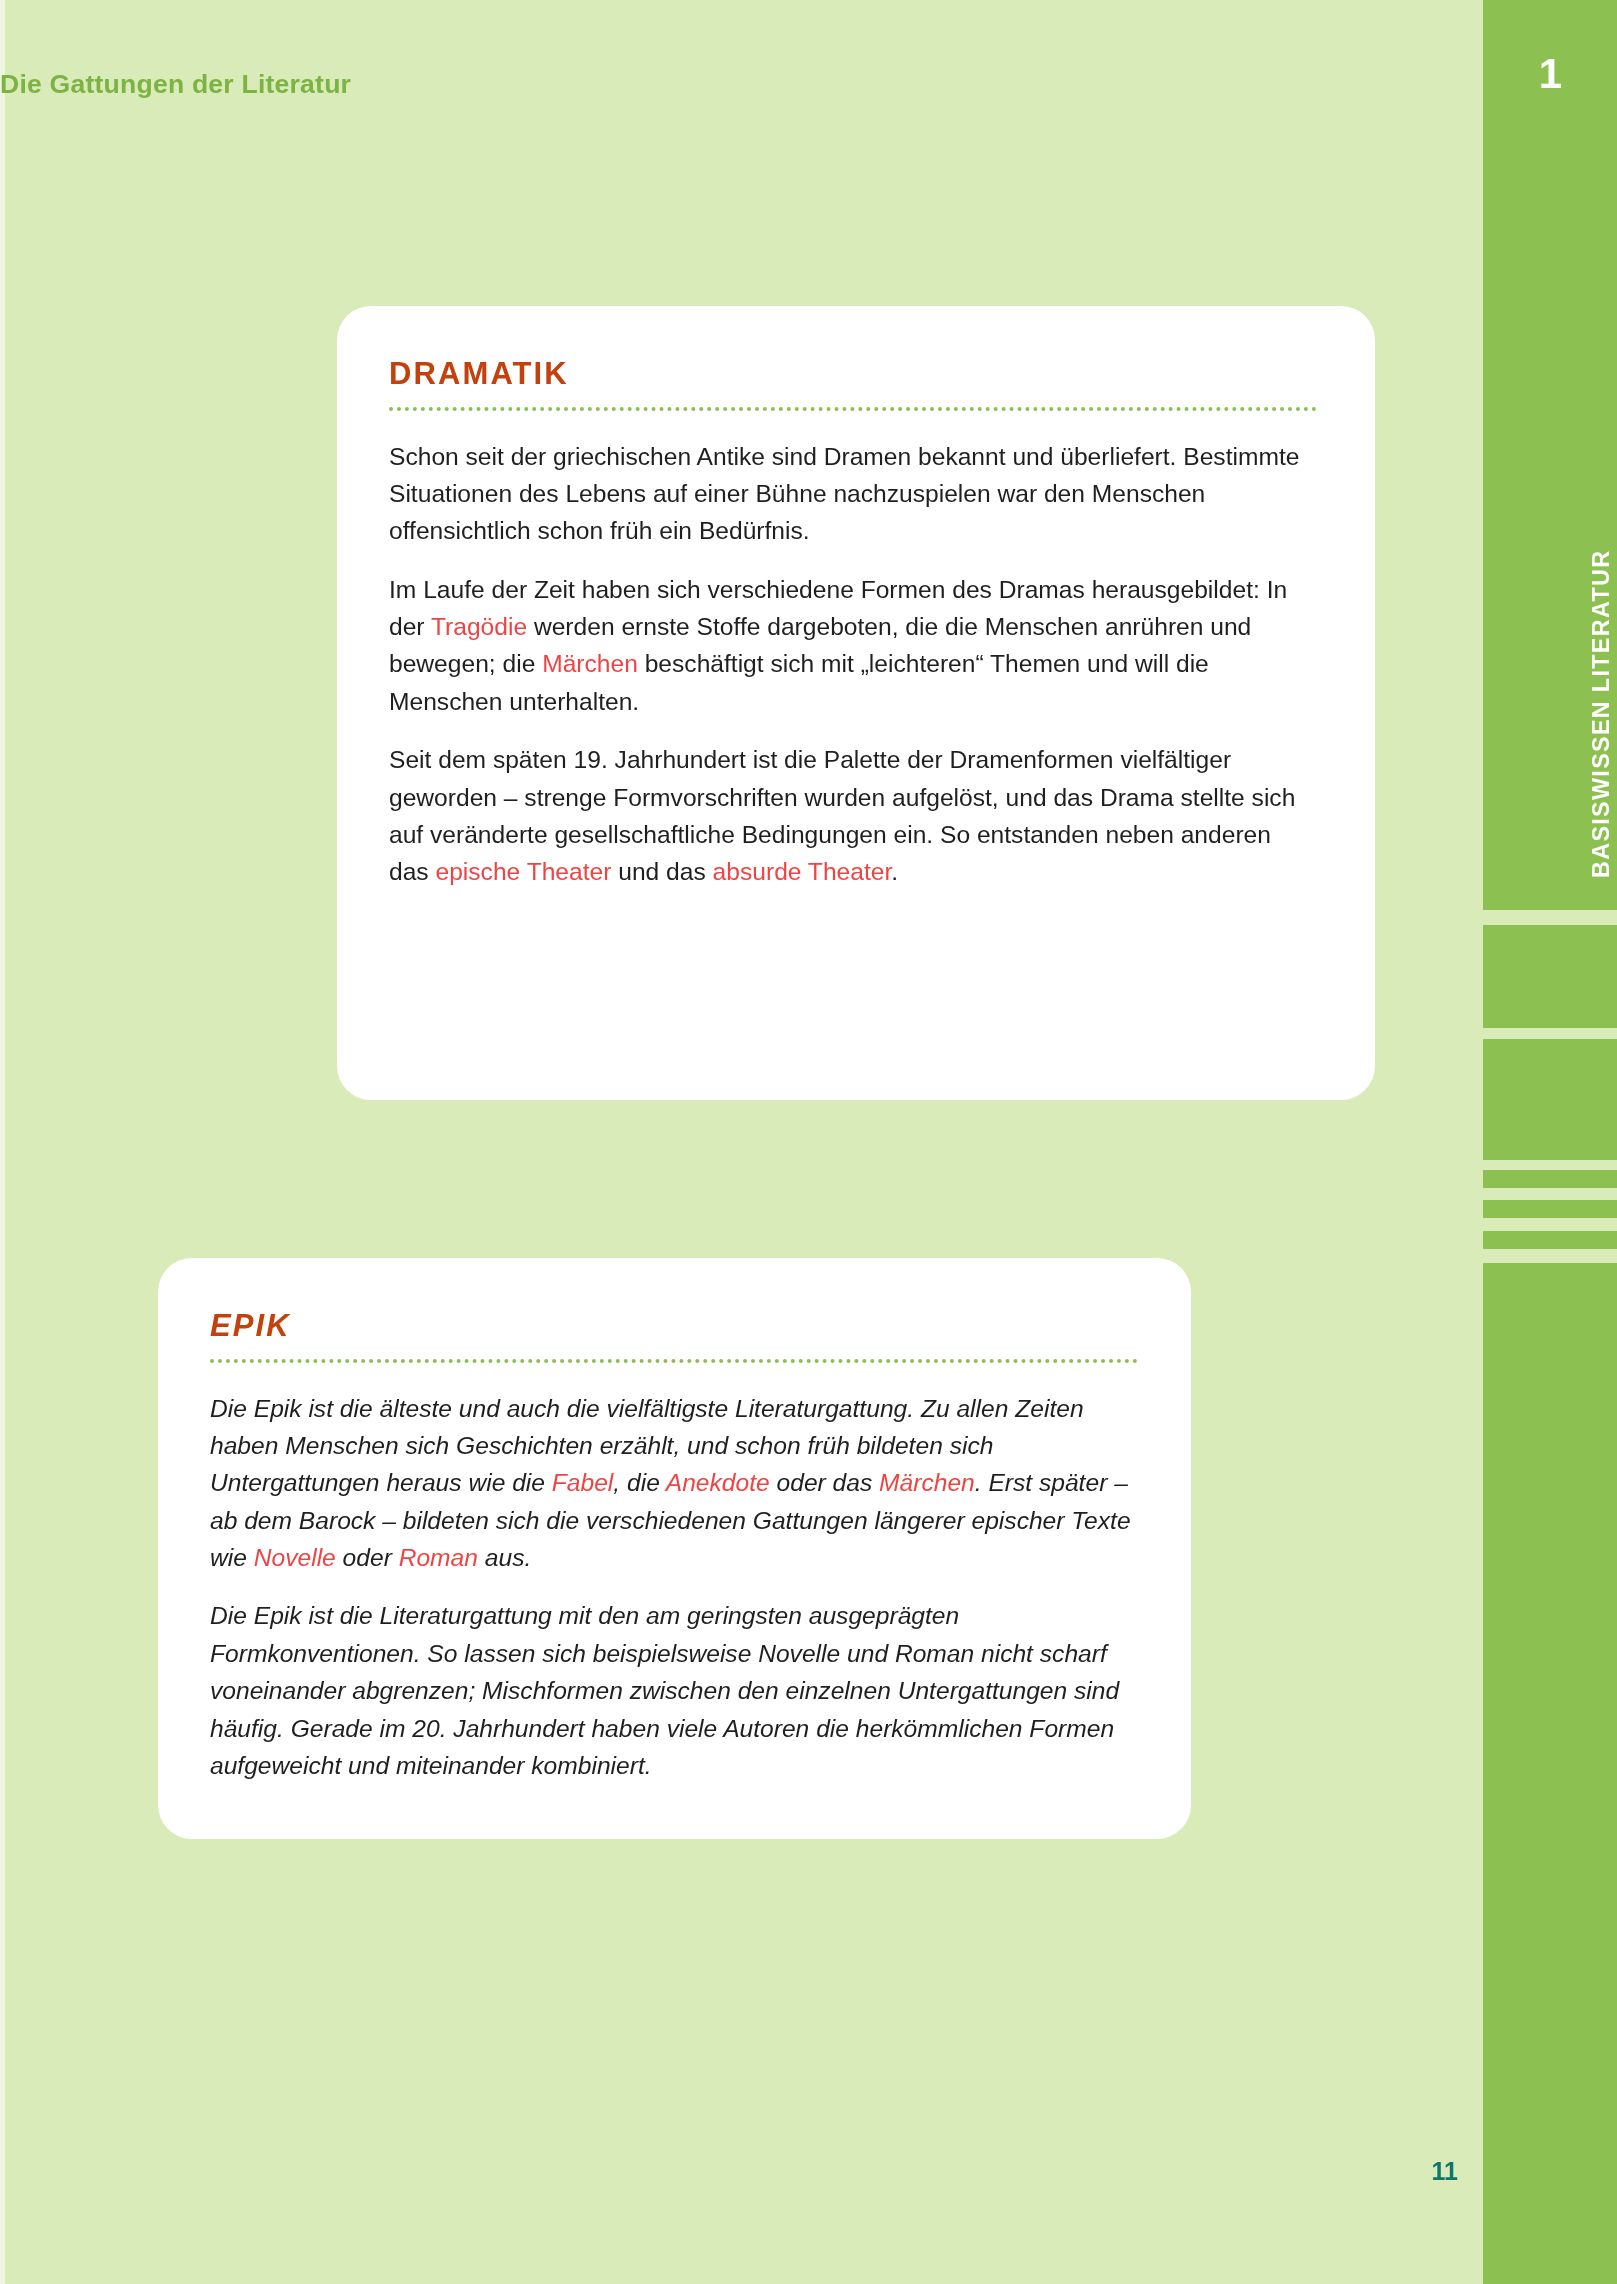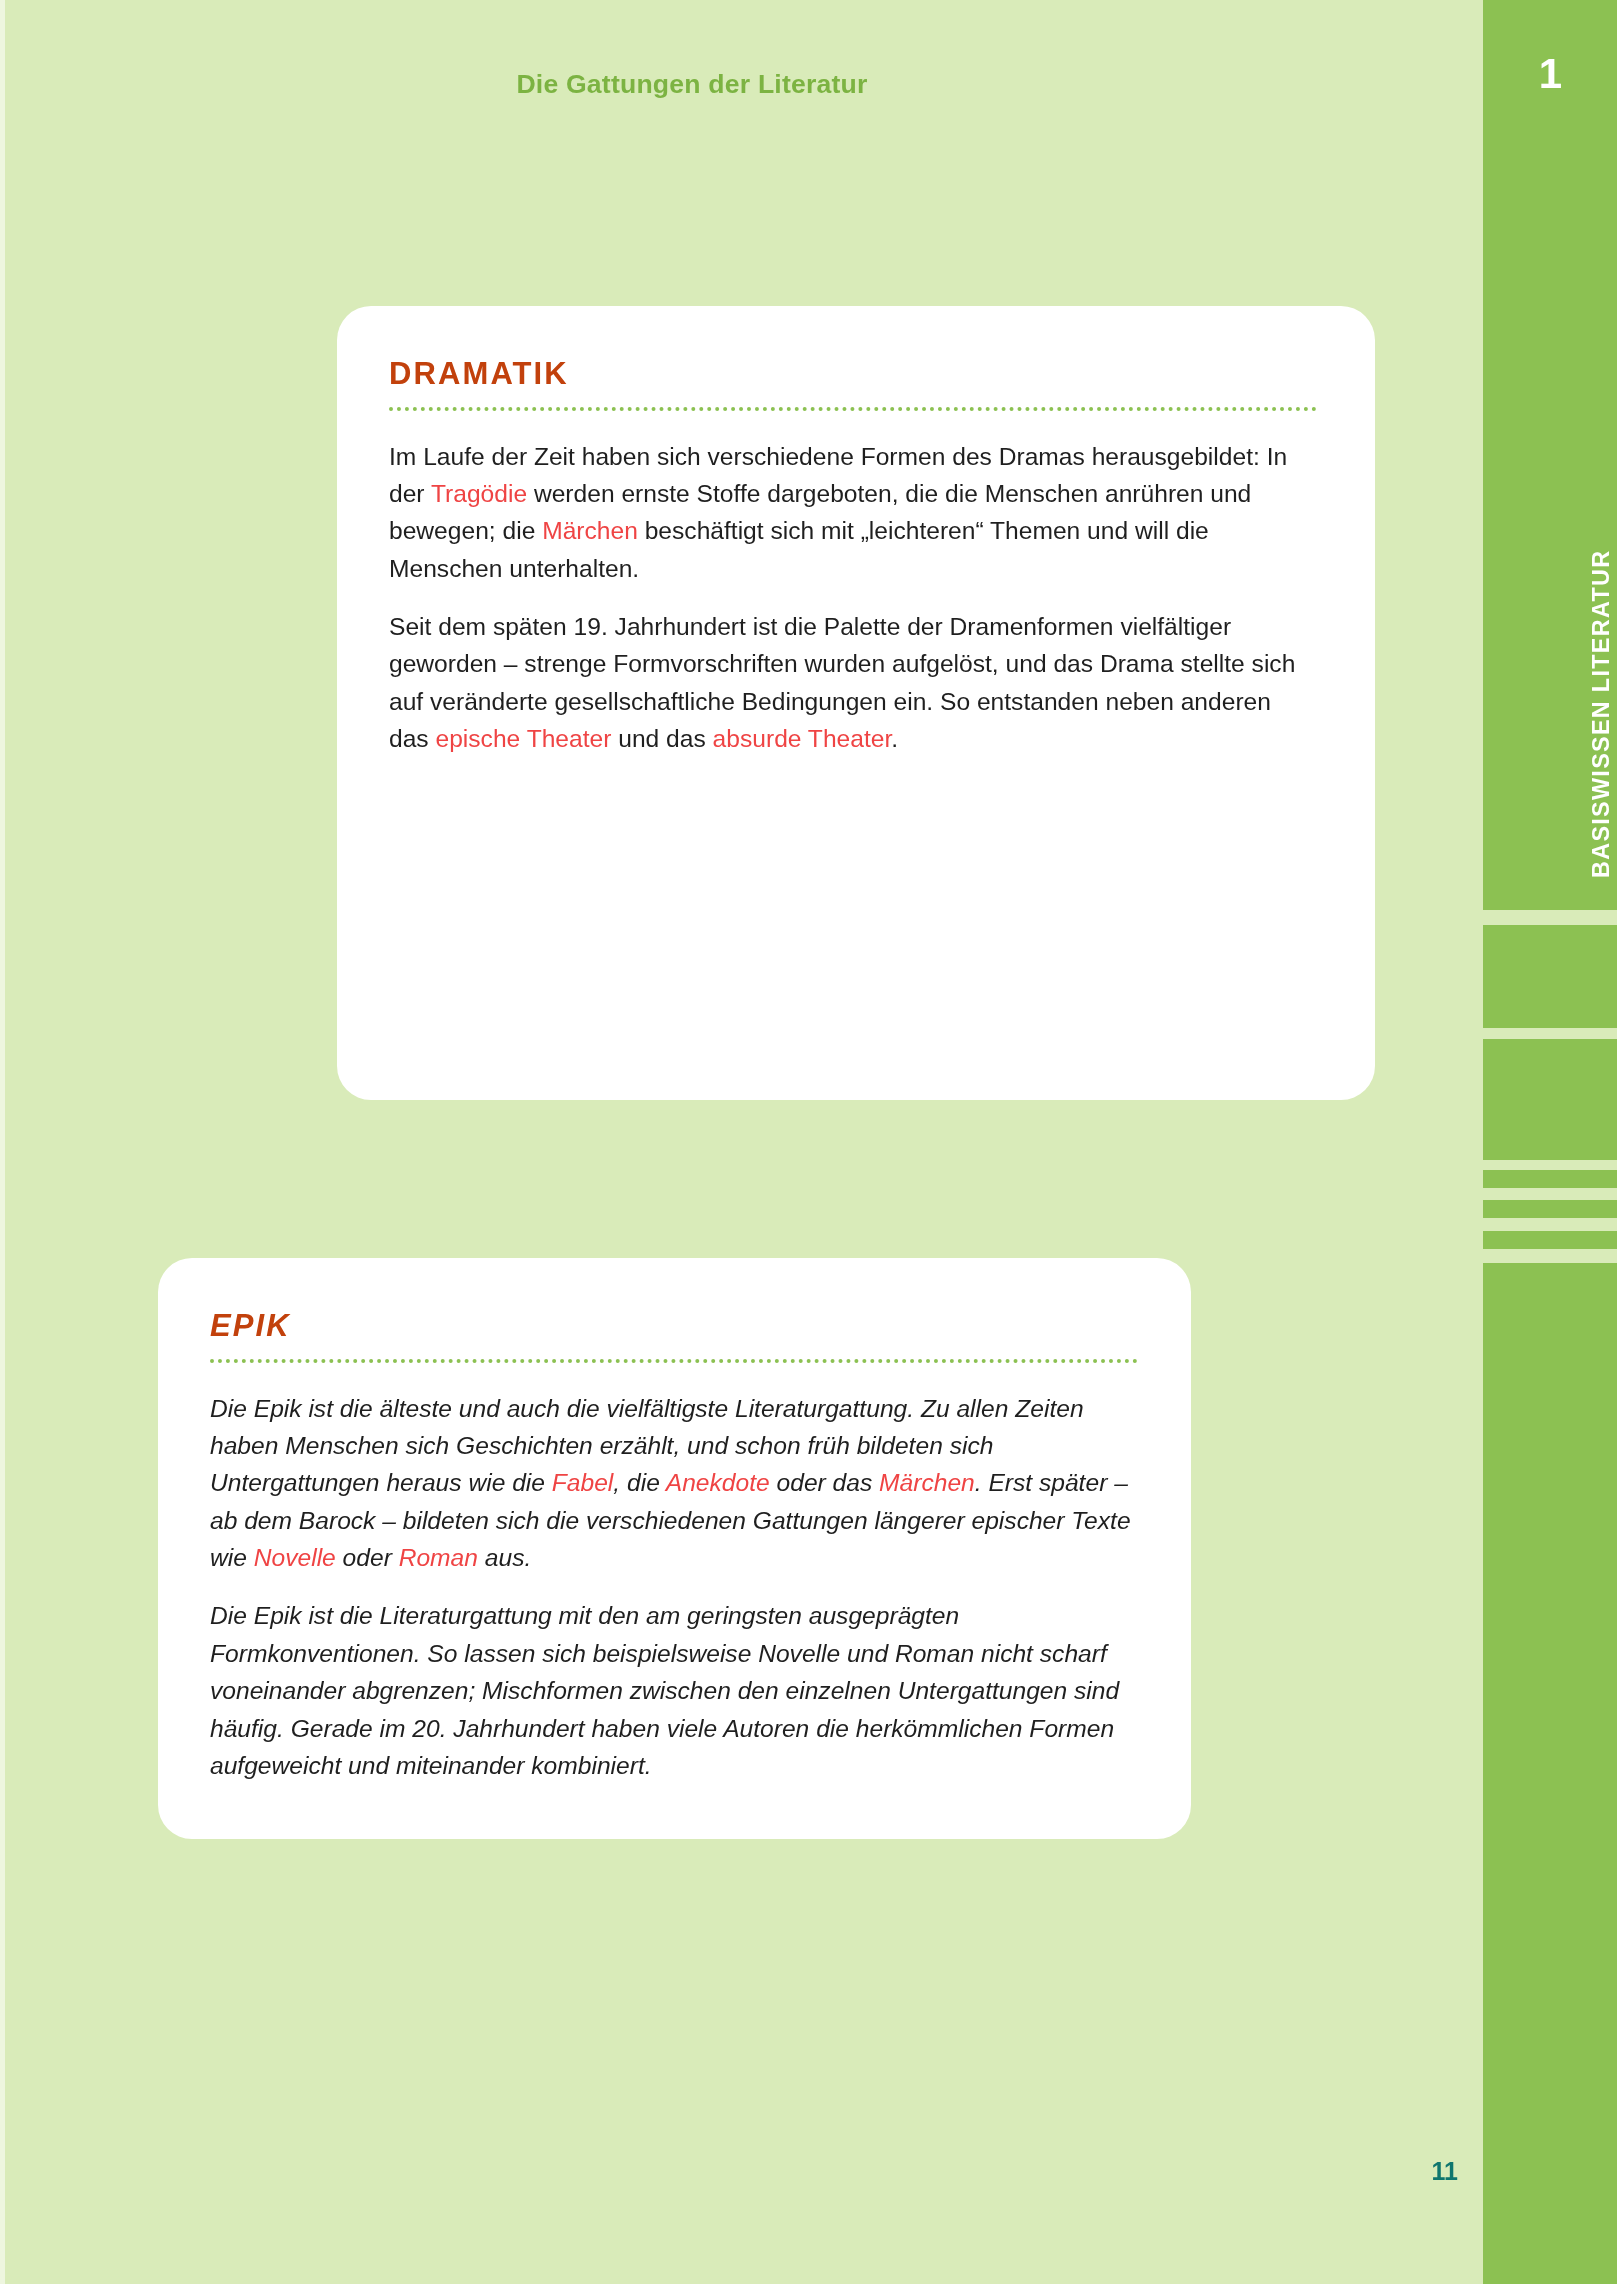--- a/index.html
+++ b/index.html
@@ -32,21 +32,21 @@
     background: #ffffff;
     opacity: 0.55;
   }
 
   
   .header {
     position: absolute;
     top: 69px;
     left: 0;
     width: 1434px;
-    text-align: center;
+    text-align: left;
     padding-right: 50px;
     box-sizing: border-box;
   }
   .header-title {
     font-size: 26.6px;
     font-weight: bold;
     color: #7cb342;
     letter-spacing: 0.2px;
   }
 
@@ -194,20 +194,21 @@
     <div class="tab-block tab-seg-c"></div>
     <div class="tab-block tab-seg-d"></div>
     <div class="tab-block tab-seg-e"></div>
     <div class="tab-block tab-seg-f"></div>
   </div>
 
   <div class="card card-dramatik">
     <div class="card-title">DRAMATIK</div>
     <div class="dotted-rule"></div>
     <div id="dramatik-body">
+        <p class="body-text"><span>Schon seit der griechischen Antike sind Dramen bekannt und überliefert. Bestimmte Situationen des Lebens auf einer Bühne nachzuspielen war den Menschen offensichtlich schon früh ein Bedürfnis.</span></p>
         <p class="body-text"><span>Im Laufe der Zeit haben sich verschiedene Formen des Dramas herausgebildet: In der </span><span class="hl">Tragödie</span><span> werden ernste Stoffe dargeboten, die die Menschen anrühren und bewegen; die </span><span class="hl">Märchen</span><span> beschäftigt sich mit „leichteren“ Themen und will die Menschen unterhalten.</span></p>
         <p class="body-text"><span>Seit dem späten 19. Jahrhundert ist die Palette der Dramenformen vielfältiger geworden – strenge Formvorschriften wurden aufgelöst, und das Drama stellte sich auf veränderte gesellschaftliche Bedingungen ein. So entstanden neben anderen das </span><span class="hl">epische Theater</span><span> und das </span><span class="hl">absurde Theater</span><span>.</span></p>
       </div>
   </div>
 
   <div class="card card-epik">
     <div class="card-title">EPIK</div>
     <div class="dotted-rule"></div>
     <div id="epik-body">
         <p class="body-text"><span>Die Epik ist die älteste und auch die vielfältigste Literaturgattung. Zu allen Zeiten haben Menschen sich Geschichten erzählt, und schon früh bildeten sich Untergattungen heraus wie die </span><span class="hl">Fabel</span><span>, die </span><span class="hl">Anekdote</span><span> oder das </span><span class="hl">Märchen</span><span>. Erst später – ab dem Barock – bildeten sich die verschiedenen Gattungen längerer epischer Texte wie </span><span class="hl">Novelle</span><span> oder </span><span class="hl">Roman</span><span> aus.</span></p>

